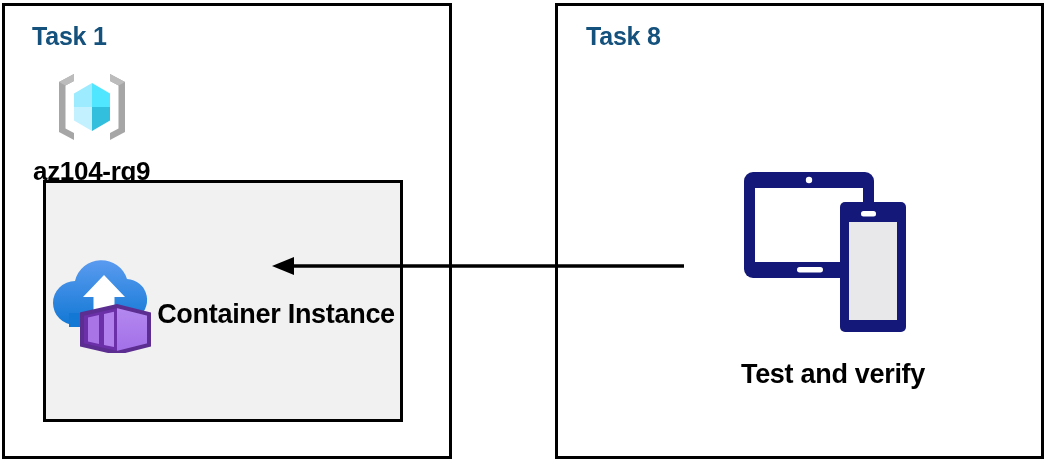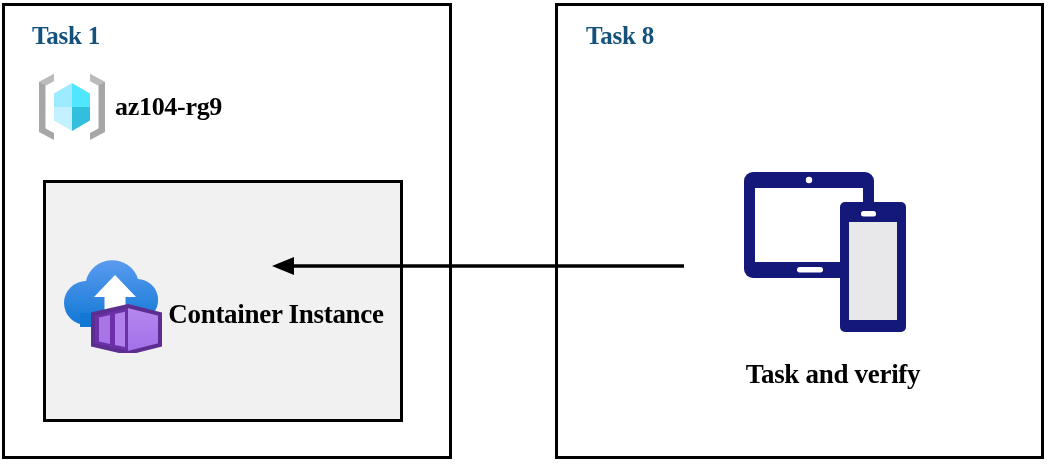--- a/index.html
+++ b/index.html
@@ -10,21 +10,20 @@
   body {
     font-family: "Liberation Sans", sans-serif;
     -webkit-font-smoothing: antialiased;
   }
   #canvas {
     position: relative;
     width: 1049px;
     height: 465px;
     background: #ffffff;
     overflow: hidden;
-    font-family: Liberation Serif, serif;
   }
 
   
   .panel {
     position: absolute;
     box-sizing: border-box;
     border: 3px solid #000000;
     background: #ffffff;
   }
   #panel-task1 {
@@ -51,21 +50,22 @@
   #title-task1 { left: 27px; top: 16px; }
   #title-task2 { left: 28px; top: 16px; }
 
   
   #rg-row {
     position: absolute;
     left: 28px;
     top: 62px;
     display: flex;
     align-items: center;
-    gap: 4px;
+    gap: 10px;
+    flex-direction: column;
   }
   #rg-icon {
     width: 78px;
     height: 78px;
     display: block;
   }
   #rg-label {
     font-size: 26px;
     font-weight: bold;
     color: #000000;
@@ -222,21 +222,21 @@
 
         <rect x="55" y="101" width="26" height="5.5" rx="2.7" ry="2.7" fill="#ffffff"></rect>
 
         <rect x="98" y="36" width="66" height="130" rx="5" ry="5" fill="#141878"></rect>
 
         <rect x="107" y="56" width="48" height="98" fill="#e8e8ea"></rect>
 
         <rect x="119" y="45" width="15" height="5.5" rx="2.5" ry="2.5" fill="#ffffff"></rect>
       </svg>
 
-      <div id="devices-label">Task and verify</div>
+      <div id="devices-label">Test and verify</div>
     </div>
   </div>
 
   <svg id="connector-arrow" viewBox="0 0 420 28">
     <line x1="20" y1="14" x2="414" y2="14" stroke="#000000" stroke-width="3.5"></line>
     <path d="M2 14 L24 5 L24 23 Z" fill="#000000"></path>
   </svg>
 
 </div>
 

